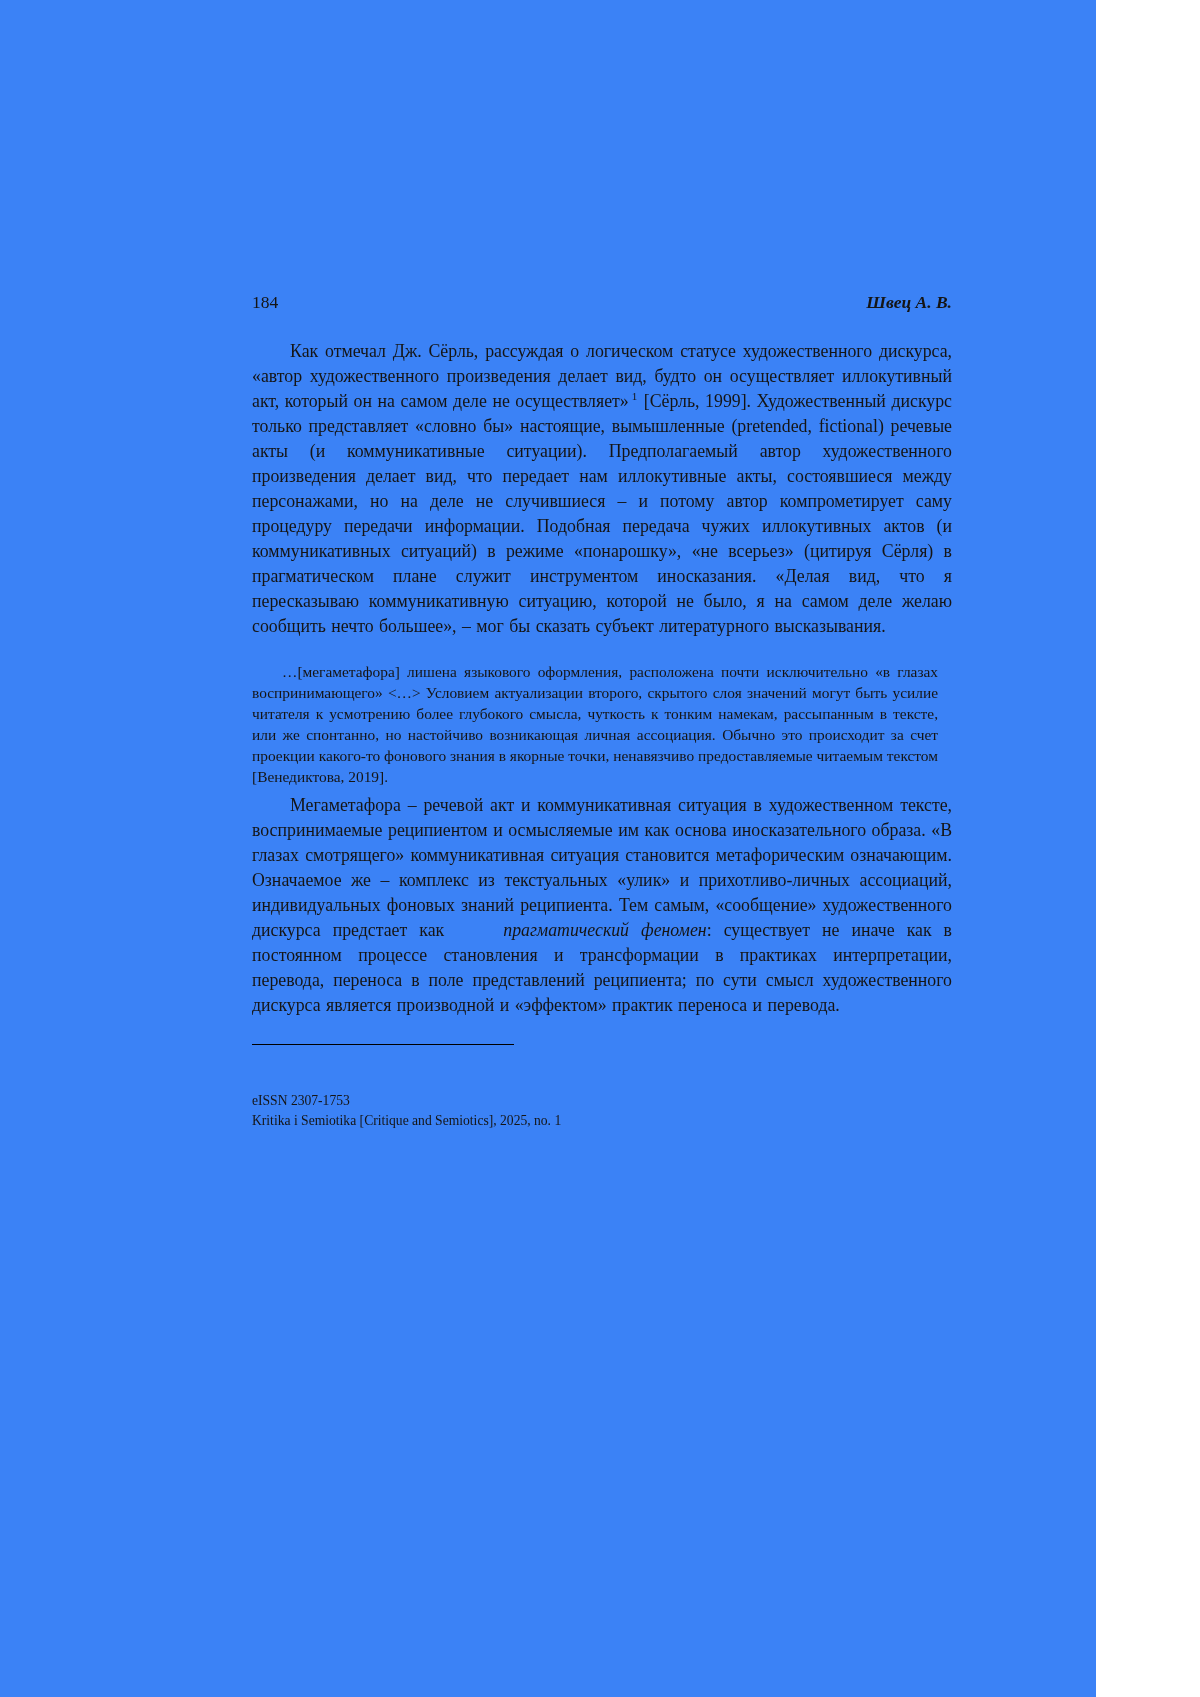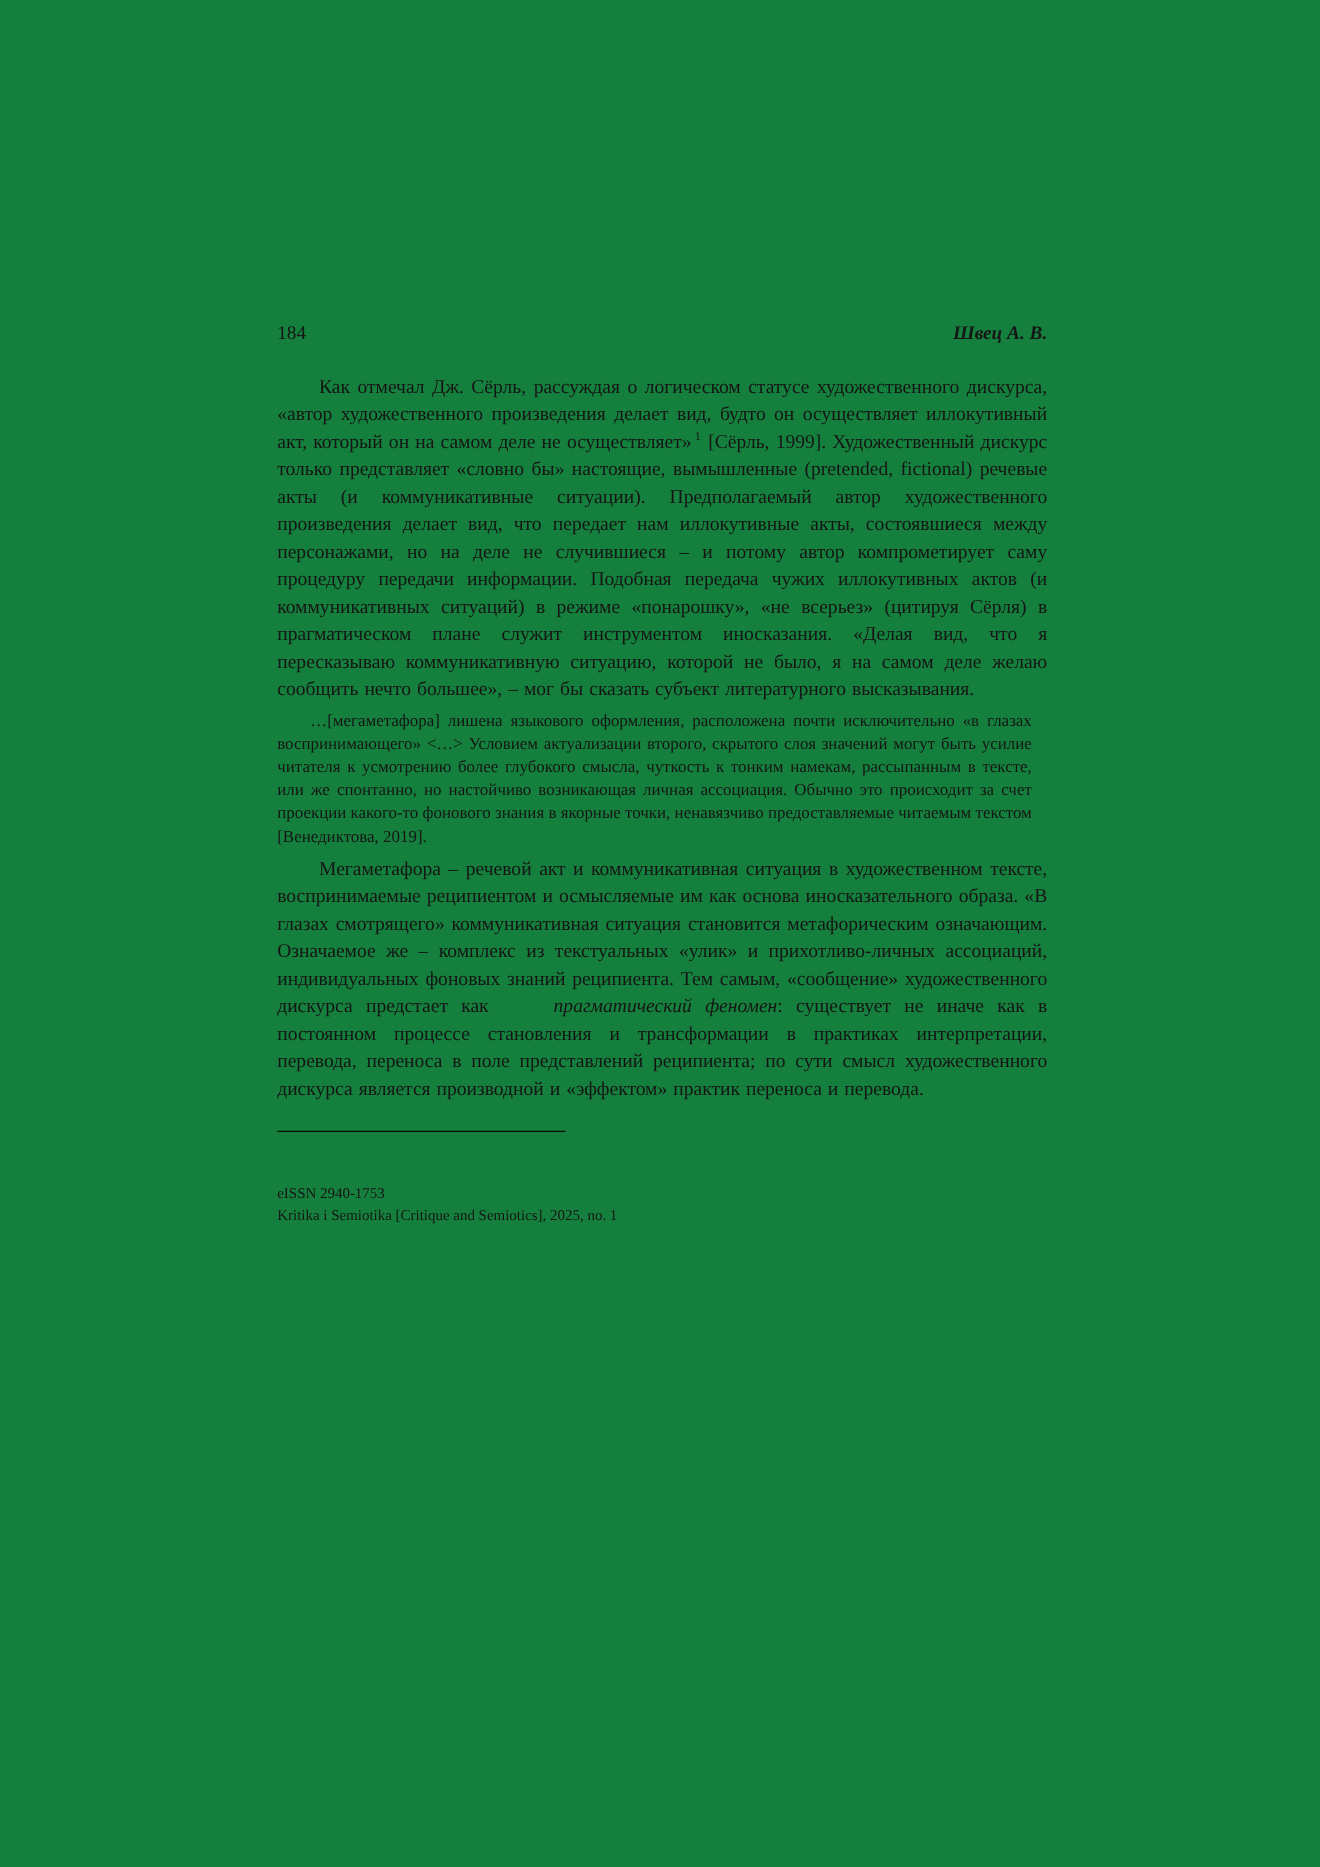--- a/index.html
+++ b/index.html
@@ -2,23 +2,23 @@
 <html lang="ru"><head>
 <meta charset="utf-8">
 <style>
   html, body {
     margin: 0;
     padding: 0;
     background: #ffffff;
   }
   .sheet {
     position: relative;
-    width: 1200px;
+    width: 1096px;
     height: 1697px;
-    background: #15803d;
+    background: #3b82f6;
     font-family: "Liberation Serif", serif;
     color: #151515;
     overflow: hidden;
   }
   .content {
     position: absolute;
     left: 252px;
     top: 292px;
     width: 700px;
   }
@@ -42,21 +42,21 @@
     word-spacing: 1px;
   }
   sup.fn-ref {
     font-size: 11px;
     line-height: 0;
     vertical-align: super;
     margin-left: 3px;
     margin-right: 1px;
   }
   blockquote.quote {
-    margin: 6px 0 6px 0;
+    margin: 22px 0 6px 0;
     padding: 0 14px 0 0;
     font-size: 15.4px;
     line-height: 21px;
     text-align: justify;
     text-indent: 30px;
   }
   .italic-seg {
     font-style: italic;
     margin-left: 47px;
   }
@@ -107,18 +107,18 @@
 
     <blockquote class="quote">…[мегаметафора] лишена языкового оформления, расположена почти исключительно «в глазах воспринимающего» &lt;…&gt; Условием актуализации второго, скрытого слоя значений могут быть усилие читателя к усмотрению более глубокого смысла, чуткость к тонким намекам, рассыпанным в тексте, или же спонтанно, но настойчиво возникающая личная ассоциация. Обычно это происходит за счет проекции какого-то фонового знания в якорные точки, ненавязчиво предоставляемые читаемым текстом [Венедиктова, 2019].</blockquote>
 
     <p class="body-para"><span>Мегаметафора – речевой акт и коммуникативная ситуация в художественном тексте, воспринимаемые реципиентом и осмысляемые им как основа иносказательного образа. «В глазах смотрящего» коммуникативная ситуация становится метафорическим означающим. Означаемое же – комплекс из текстуальных «улик» и прихотливо-личных ассоциаций, индивидуальных фоновых знаний реципиента. Тем самым, «сообщение» художественного дискурса предстает как </span><span class="italic-seg">прагматический феномен</span><span>: существует не иначе как в постоянном процессе становления и трансформации в практиках интерпретации, перевода, переноса в поле представлений реципиента; по сути смысл художественного дискурса является производной и «эффектом» практик переноса и перевода.</span></p>
 
     <div class="footnote-block">
       <div class="footnote-rule"></div>
     </div>
 
     <div class="imprint">
-      <div>eISSN 2940-1753</div>
+      <div>eISSN 2307-1753</div>
       <div>Kritika i Semiotika [Critique and Semiotics], 2025, no. 1</div>
     </div>
 
   </div>
 </div>
 
 </body></html>

